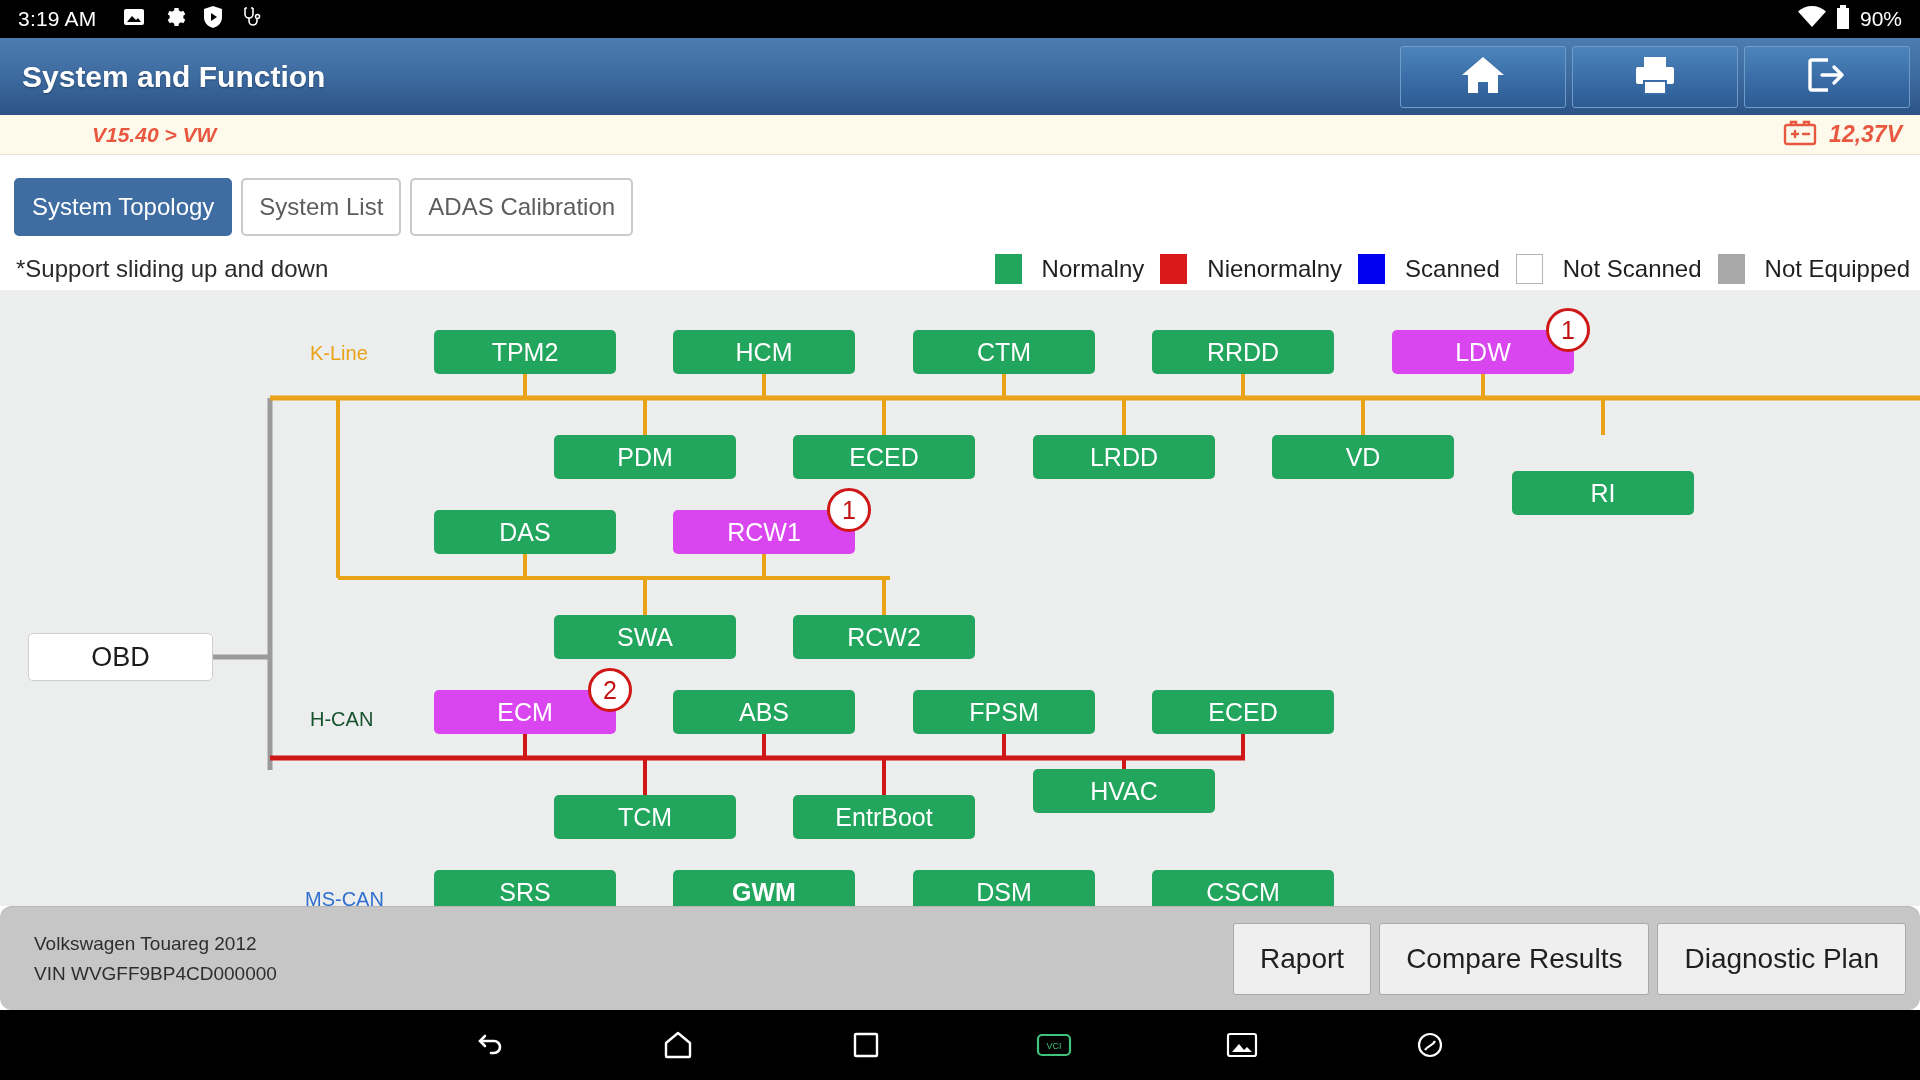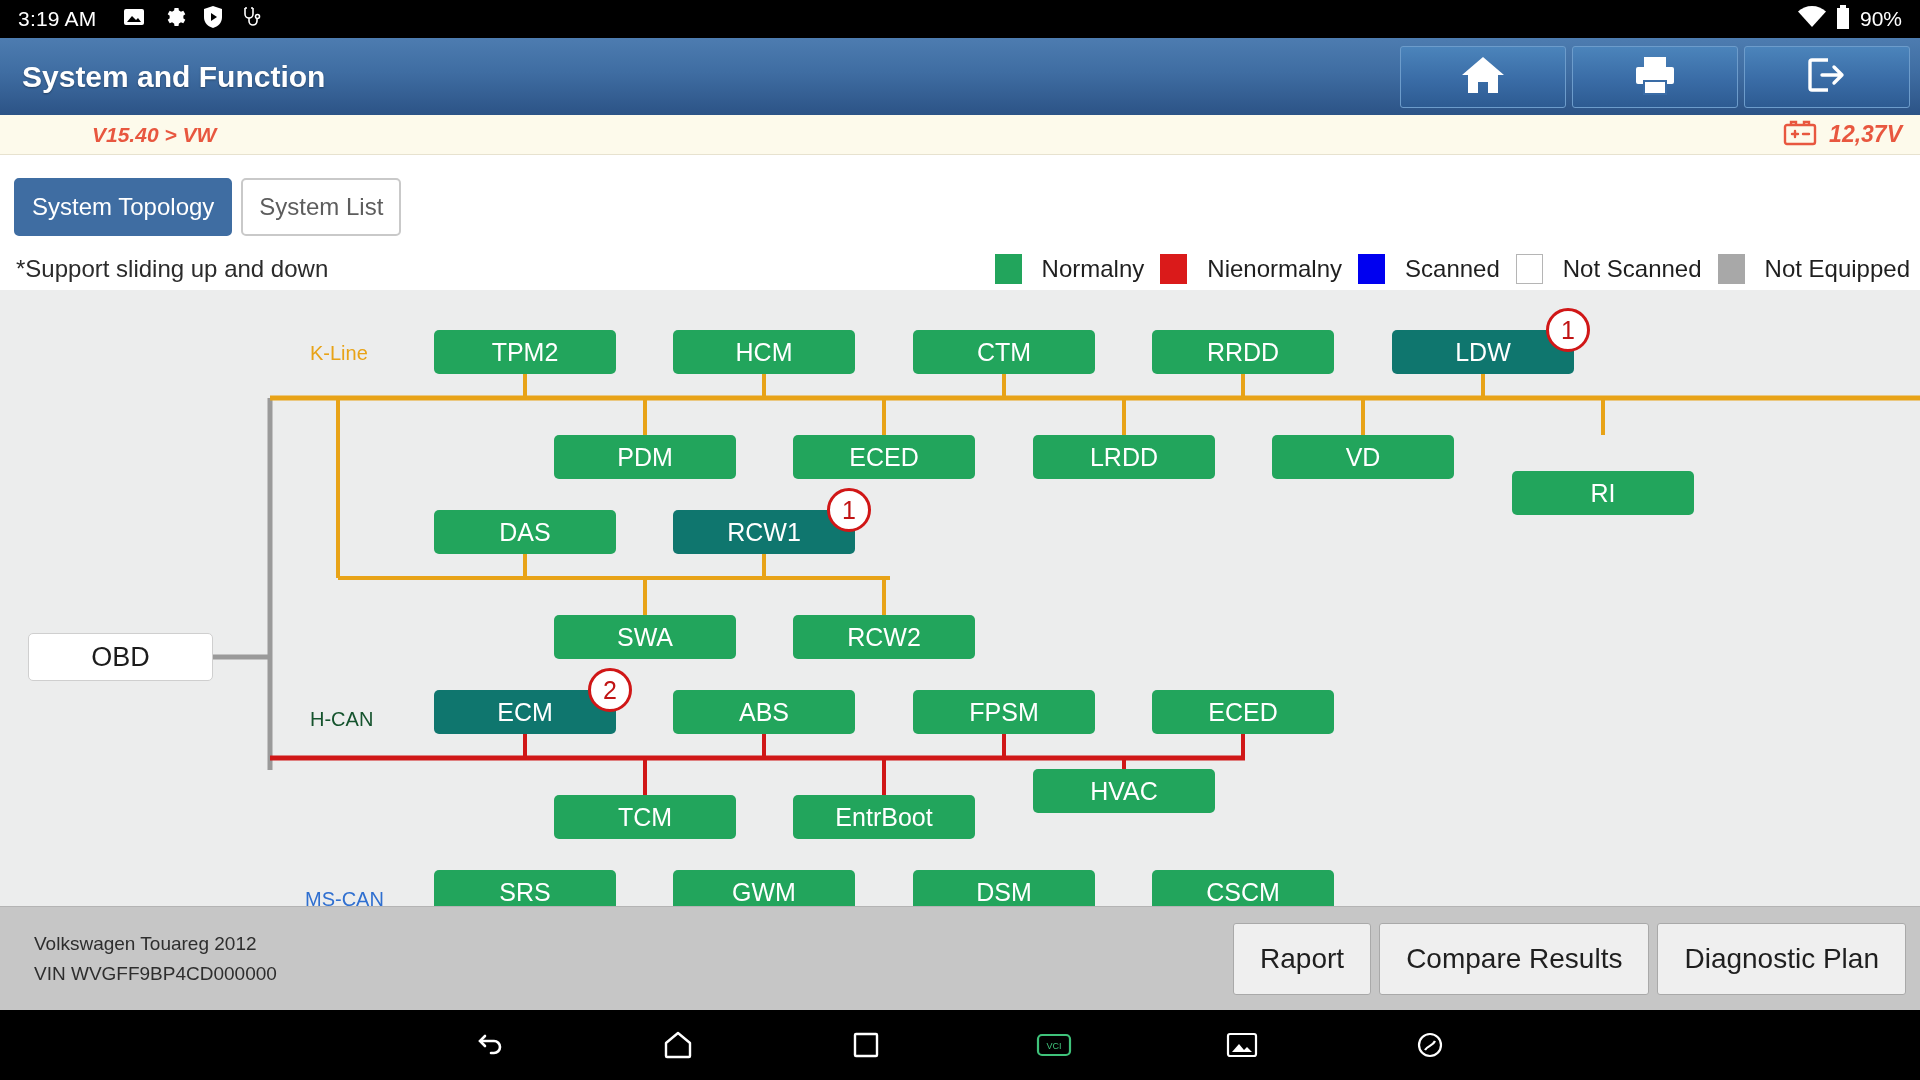--- a/index.html
+++ b/index.html
@@ -81,38 +81,39 @@
     position: absolute; top: 290px; left: 0; width: 1920px; height: 616px;
     background: #eceded; overflow: hidden;
   }
   #wires { position: absolute; top: 0; left: 0; }
   .node {
     position: absolute; height: 44px; border-radius: 5px;
     display: flex; align-items: center; justify-content: center;
     color: #fff; font-size: 25px; z-index: 3;
   }
   .node.green { background: #22a55c; }
-  .node.red   { background: #0f766e; }
+  .node.red   { background: #d946ef; }
   .node.white { background: #fff; color: #1c1c1c; border: 1px solid #cfcfcf; }
   .badge {
     position: absolute; width: 44px; height: 44px; border-radius: 50%;
     background: #fff; border: 3px solid #d01717; color: #c01414;
     font-size: 25px; display: flex; align-items: center; justify-content: center;
     z-index: 5;
   }
   .buslabel { position: absolute; font-size: 20px; z-index: 4; }
   .buslabel.kline { color: #e8a317; }
   .buslabel.hcan  { color: #14532d; }
   .buslabel.mscan { color: #2f6fd0; }
 
   
   .bottombar {
     position: absolute; top: 906px; left: 0; width: 1920px; height: 104px;
     background: #c6c6c6; display: flex; align-items: center;
     border-top: 1px solid #b4b4b4;
+    border-radius: 12px;
   }
   .vehinfo { margin-left: 34px; color: #2e2e2e; font-size: 19px; line-height: 30px; }
   .botbtns { margin-left: auto; margin-right: 14px; display: flex; gap: 8px; }
   .bbtn {
     height: 72px; padding: 0 26px; display: flex; align-items: center; justify-content: center;
     background: #efefef; border: 1px solid #a9a9a9; border-radius: 3px;
     font-size: 28px; color: #1f1f1f;
   }
 
   
@@ -212,20 +213,21 @@
           <path d="M9 14h6M12 11v6M20 14h6" stroke-linecap="round"></path>
         </svg>
       </span>
       <span class="volt">12,37V</span>
     </span>
   </div>
 
   <div class="tabs">
     <div class="tab active">System Topology</div>
     <div class="tab">System List</div>
+    <div class="tab">ADAS Calibration</div>
   </div>
 
   <div class="hintrow">
     <span class="hint">*Support sliding up and down</span>
     <span class="legend">
       <span class="item">
         <span class="sw" style="background:#22a55c"></span>
         <span class="lbl">Normalny</span>
       </span>
       <span class="item">
@@ -301,21 +303,21 @@
         <div class="node green" style="left: 793px; top: 325px; width: 182px;">RCW2</div>
         <div class="node red" style="left: 434px; top: 400px; width: 182px;">ECM</div>
         <div class="badge" style="left: 588px; top: 378px;">2</div>
         <div class="node green" style="left: 673px; top: 400px; width: 182px;">ABS</div>
         <div class="node green" style="left: 913px; top: 400px; width: 182px;">FPSM</div>
         <div class="node green" style="left: 1152px; top: 400px; width: 182px;">ECED</div>
         <div class="node green" style="left: 554px; top: 505px; width: 182px;">TCM</div>
         <div class="node green" style="left: 793px; top: 505px; width: 182px;">EntrBoot</div>
         <div class="node green" style="left: 1033px; top: 479px; width: 182px;">HVAC</div>
         <div class="node green" style="left: 434px; top: 580px; width: 182px;">SRS</div>
-        <div class="node green" style="left: 673px; top: 580px; width: 182px;">GWM</div>
+        <div class="node green" style="left: 673px; top: 580px; width: 182px; font-weight: bold;">GWM</div>
         <div class="node green" style="left: 913px; top: 580px; width: 182px;">DSM</div>
         <div class="node green" style="left: 1152px; top: 580px; width: 182px;">CSCM</div>
         <div class="buslabel kline" style="left: 310px; top: 52px;">K-Line</div>
         <div class="buslabel hcan" style="left: 310px; top: 418px;">H-CAN</div>
         <div class="buslabel mscan" style="left: 305px; top: 598px;">MS-CAN</div>
       </div>
   </div>
 
   <div class="bottombar">
     <div class="vehinfo">

